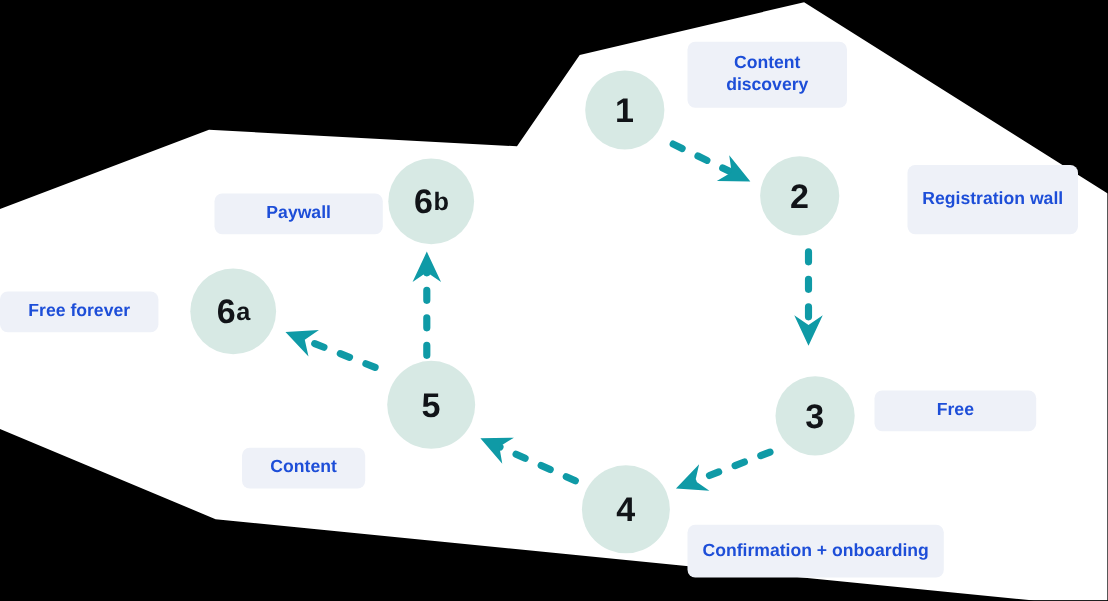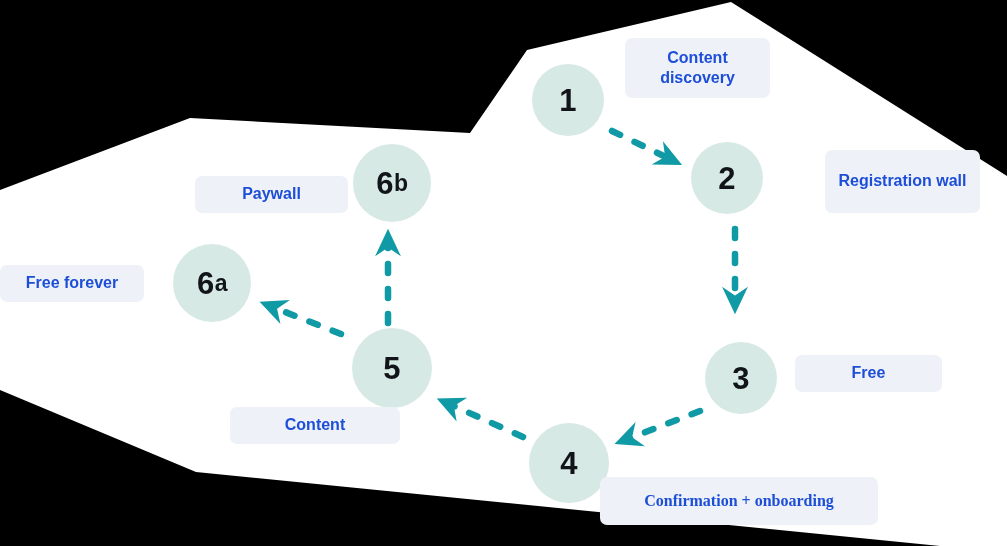--- a/index.html
+++ b/index.html
@@ -116,18 +116,18 @@
       <span class="sub">a</span>
   </div>
   <div class="node" style="left:353px; top:144px; width:78px; height:78px;">
     <span class="num">6</span>
       <span class="sub">b</span>
   </div>
 
   <div class="chip" style="left:625px; top:38px; width:145px; height:60px;">Content discovery</div>
   <div class="chip" style="left:780px; top:150px; width:155px; height:63px;margin-left:45px;">Registration wall</div>
   <div class="chip" style="left:795px; top:355px; width:147px; height:37px;">Free</div>
-  <div class="chip" style="left:600px; top:477px; width:278px; height:48px;font-family:Liberation Serif, serif;">Confirmation + onboarding</div>
-  <div class="chip" style="left:230px; top:407px; width:170px; height:37px;">Content</div>
+  <div class="chip" style="left:625px; top:477px; width:233px; height:48px;">Confirmation + onboarding</div>
+  <div class="chip" style="left:220px; top:407px; width:112px; height:37px;">Content</div>
   <div class="chip" style="left:0; top:265px; width:144px; height:37px;">Free forever</div>
   <div class="chip" style="left:195px; top:138px; width:153px; height:37px;margin-top:38px;">Paywall</div>
 
 </div>
 
 </body></html>

